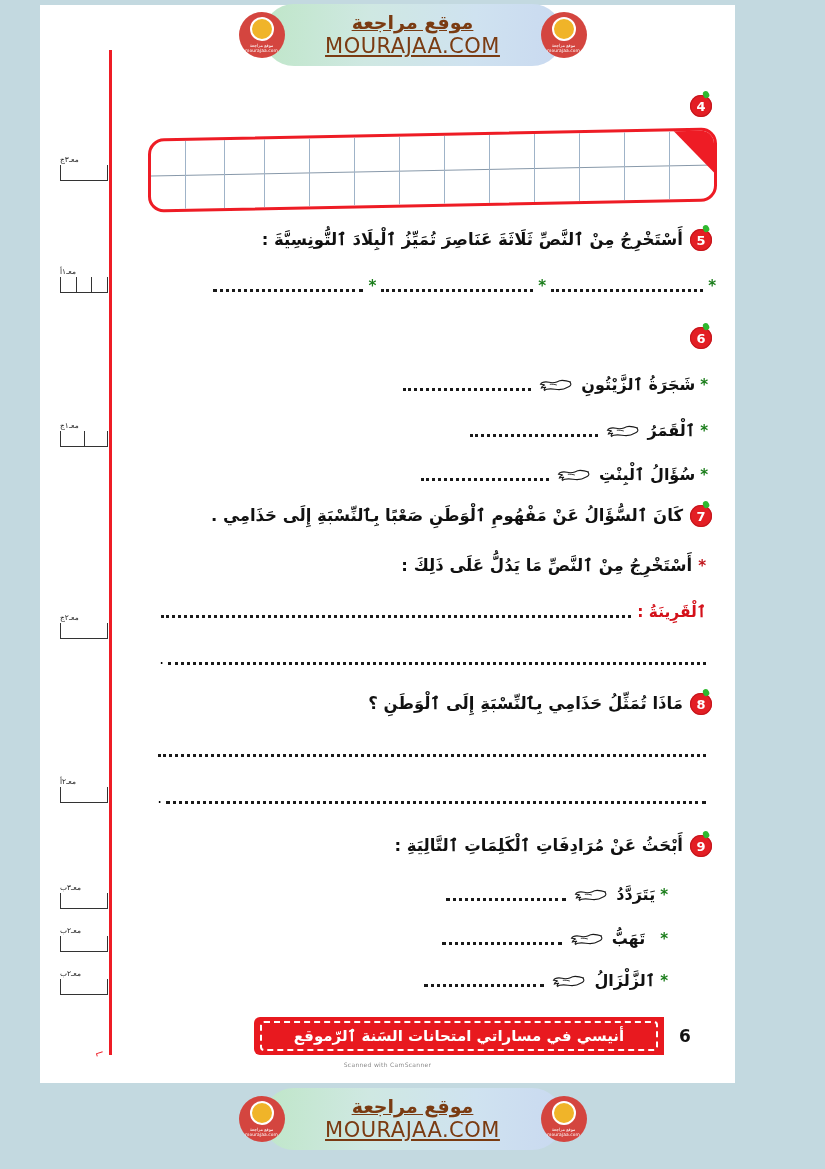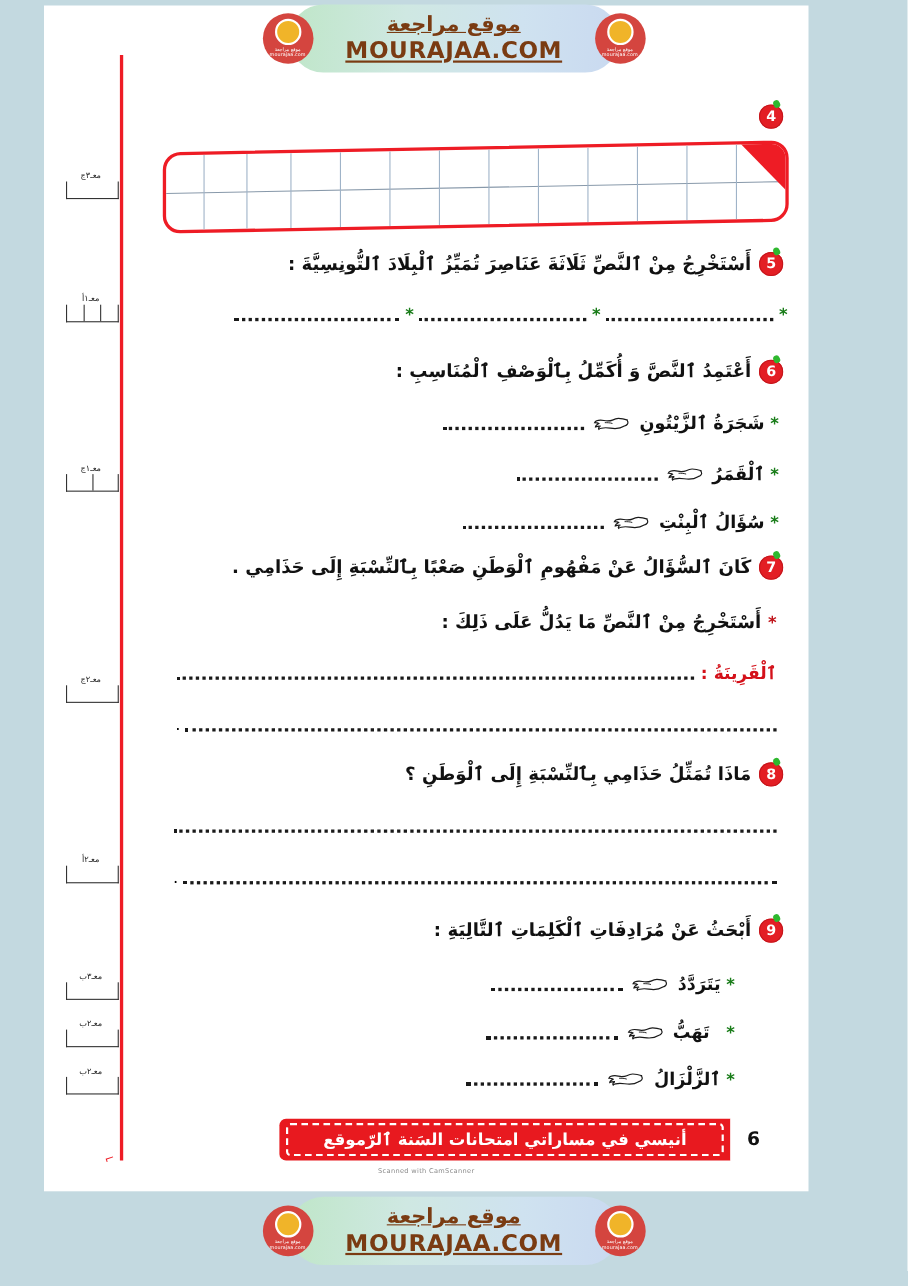--- a/index.html
+++ b/index.html
@@ -23,21 +23,21 @@
     width:300px;height:62px;border-radius:31px;
     background:linear-gradient(95deg,#bfe6c8 0%,#cfe8e2 35%,#cfe2f0 70%,#c9d9f0 100%);
     display:flex;flex-direction:column;align-items:center;justify-content:center;
     position:relative;z-index:2;
   }
   .wm-l1{
     font-size:19px;font-weight:bold;color:#7a3b12;
     text-decoration:underline;line-height:1.15;direction:rtl;
   }
   .wm-l2{
-    font-size:21px;font-weight:bold;color:#7a3b12;
+    font-size:21px;font-weight:normal;color:#7a3b12;
     text-decoration:underline;letter-spacing:.5px;line-height:1.15;
   }
   .wm-badge{
     width:46px;height:46px;border-radius:50%;
     background:#d4453f;
     display:flex;flex-direction:column;align-items:center;justify-content:center;
     position:relative;z-index:3;
   }
   .wm-badge.left{margin-right:-22px;}
   .wm-badge.right{margin-left:-22px;}
@@ -64,21 +64,21 @@
     background:#ee1c25;
   }
   .rule-tick{
     position:absolute;left:55px;top:1042px;
     font-size:11px;color:#ee1c25;transform:rotate(-18deg);
   }
 
   
   .marker{position:absolute;left:20px;width:48px;}
   .marker .mlab{
-    font-size:7.5px;color:#1a1a1a;direction:rtl;text-align:center;
+    font-size:7.5px;color:#1a1a1a;direction:rtl;text-align:left;
     white-space:nowrap;margin-bottom:1px;padding-right:3px;
     font-family:"DejaVu Sans",sans-serif;
   }
   .mbox{
     height:15px;border:1px solid #333;border-top:none;
     position:relative;
   }
   .mbox.split::before{
     content:"";position:absolute;left:33%;top:0;bottom:0;
     border-left:1px solid #333;
@@ -283,21 +283,20 @@
       <span class="star">*</span>
       <span class="dots" style="width:152px;margin:0 5px;"></span>
       <span class="star">*</span>
       <span class="dots" style="width:152px;margin:0 5px;"></span>
       <span class="star">*</span>
       <span class="dots" style="width:150px;margin:0 5px;"></span>
     </div>
 
     <div class="qline" style="top:322px;right:8px;">
       <span class="qnum">6</span>
-      <span class="qtext">أَعْتَمِدُ ٱلنَّصَّ وَ أُكَمِّلُ بِٱلْوَصْفِ ٱلْمُنَاسِبِ :</span>
     </div>
 
     <div class="row" style="top:370px;right:12px;">
       <span class="star">*</span>
       <span class="itemlabel" style="margin-right:5px;">شَجَرَةُ ٱلزَّيْتُونِ</span>
       <svg class="hand" viewBox="0 0 44 22">
         <path d="M41 7c-3-1-7-2-11-2-3 0-5 1-7 2-2 1-4 1-6 1-3 0-5-1-8-1-3 0-6 1-7 3 2 0 4 0 5 1-2 1-4 2-4 4 2-1 4-1 6-1-2 1-3 3-2 4 2-2 5-2 8-2 4 0 7 1 11 1 4 0 8-1 11-3 3-1 5-3 4-5 0-1-1-2-2-2z" fill="none" stroke="#1a1a1a" stroke-width="1.4"></path>
         <path d="M14 10c3 0 6 0 9 1" fill="none" stroke="#1a1a1a" stroke-width="1.1"></path>
       </svg>
       <span class="dots" style="width:128px;"></span>

